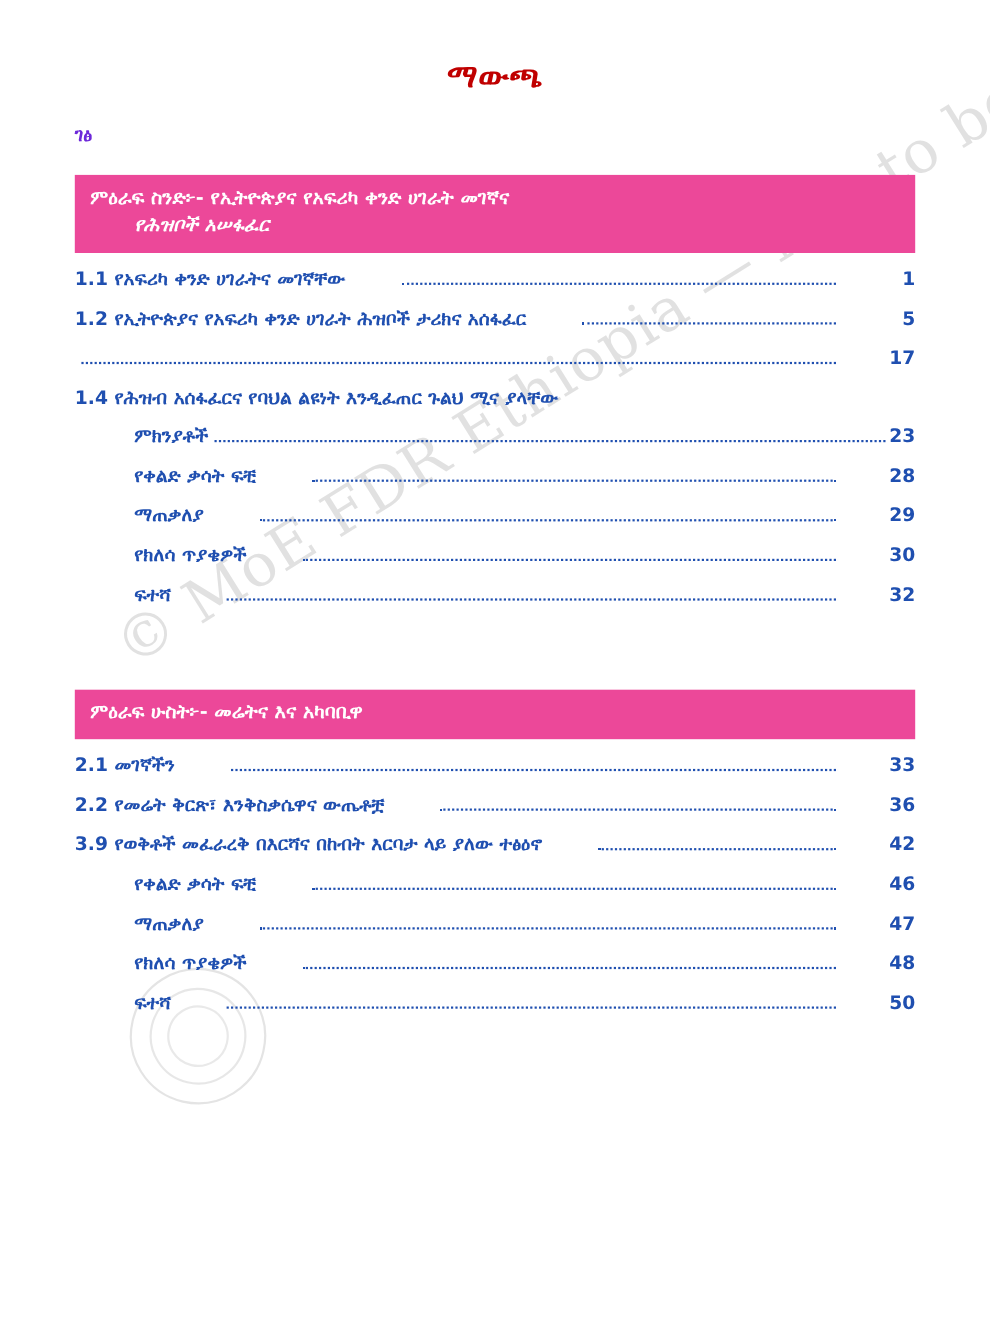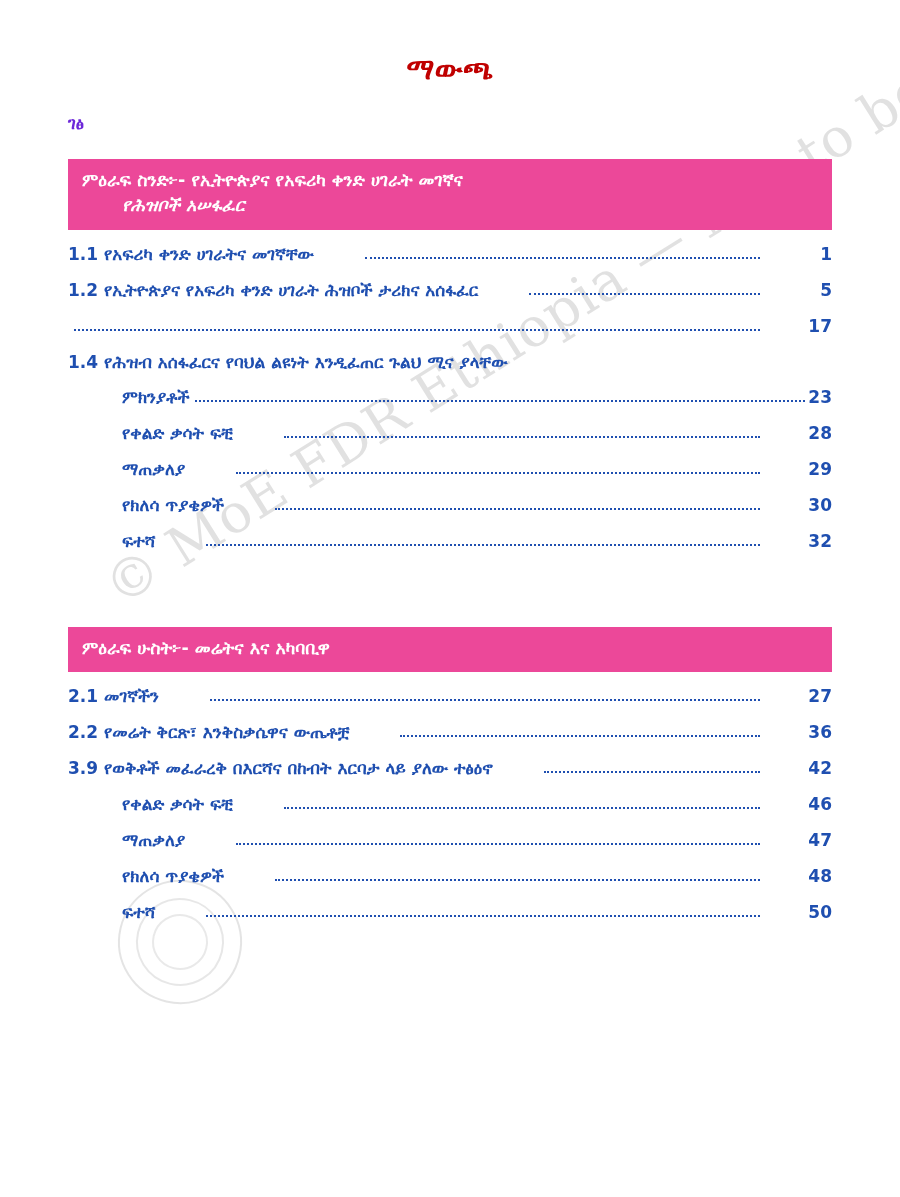--- a/index.html
+++ b/index.html
@@ -241,21 +241,21 @@
 
     <div class="section-banner">
       <span>ምዕራፍ ሁስት፦-  መሬትና እና አካባቢዋ</span>
     </div>
 
     <div class="toc-list">
 
       <div class="toc-row">
         <span class="label">2.1 መገኛችን</span>
         <span class="leader"></span>
-        <span class="pageno">27</span>
+        <span class="pageno">33</span>
       </div>
 
       <div class="toc-row">
         <span class="label">2.2 የመሬት ቅርጽ፣ እንቅስቃሴዋና ውጤቶቿ</span>
         <span class="leader"></span>
         <span class="pageno">36</span>
       </div>
 
       <div class="toc-row">
         <span class="label">3.9 የወቅቶች መፈራረቅ በእርሻና በከብት እርባታ ላይ ያለው ተፅዕኖ</span>

